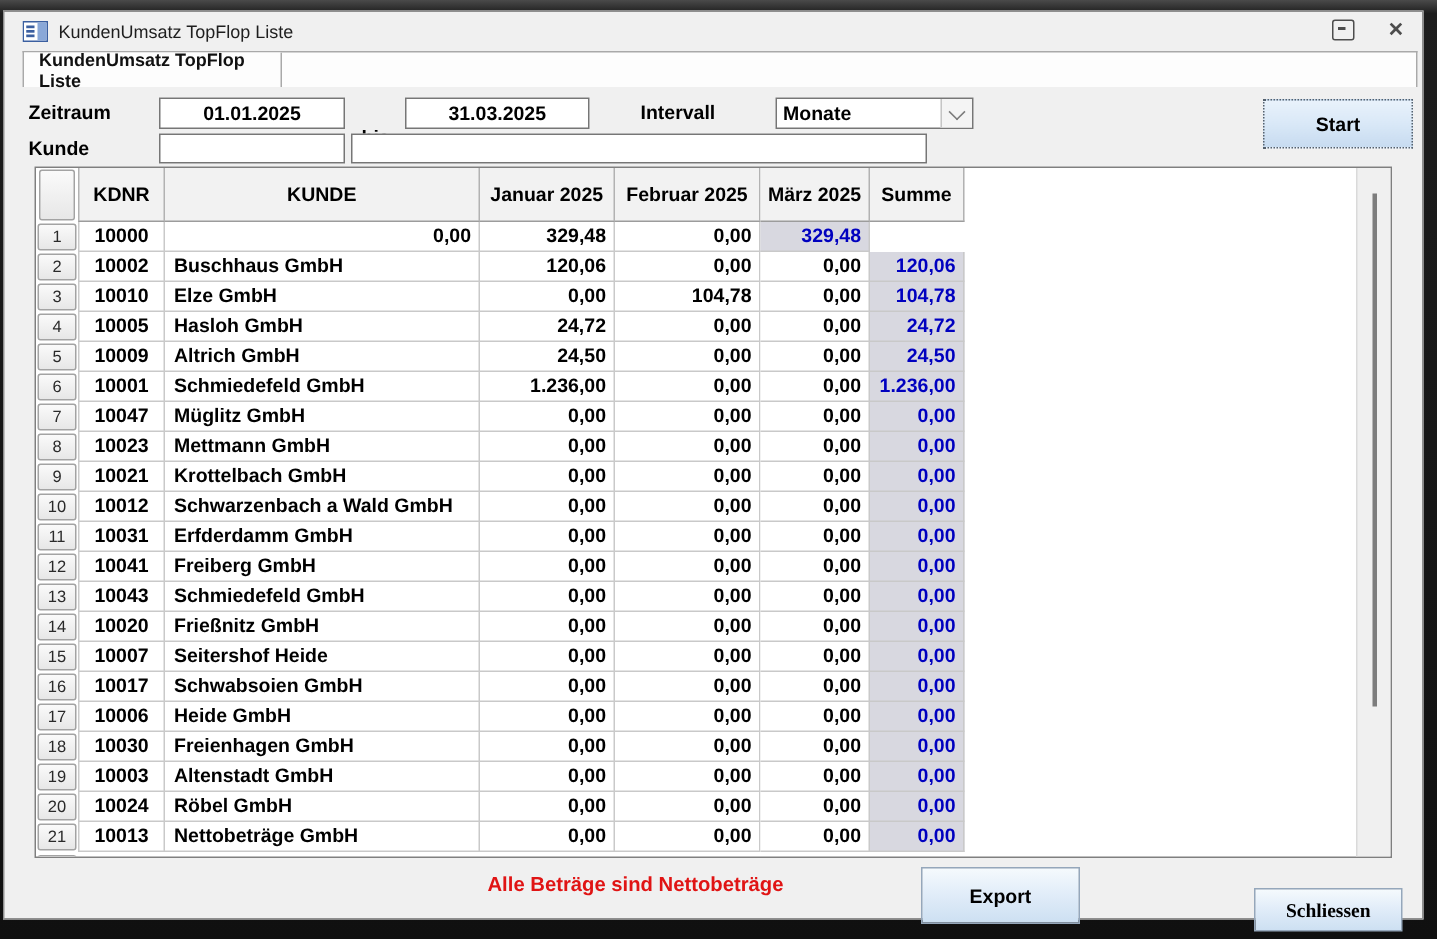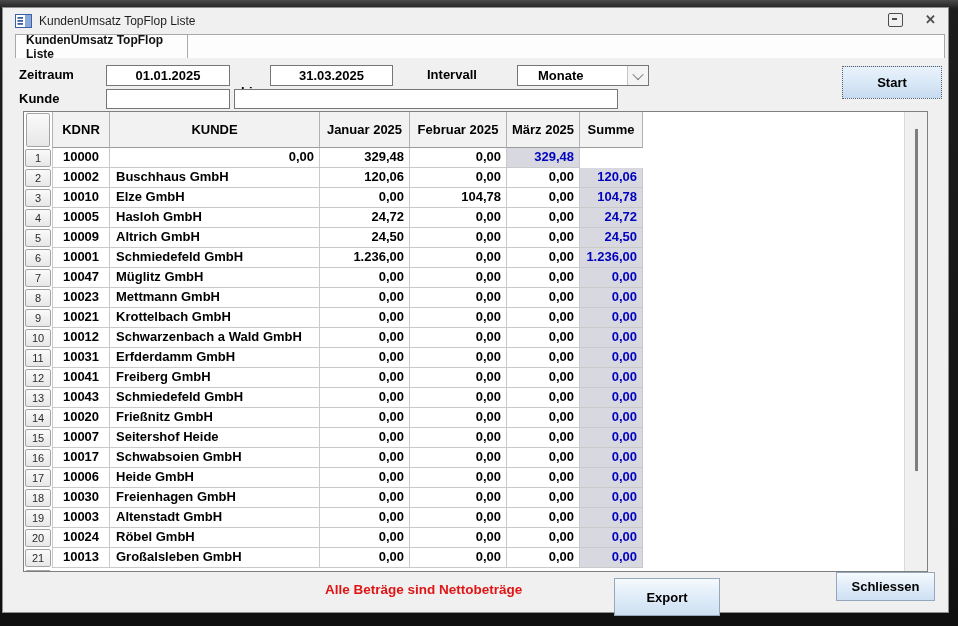--- a/index.html
+++ b/index.html
@@ -34,21 +34,21 @@
   .flabel{position:absolute;font-size:13px;font-weight:bold;color:#000;height:20px;line-height:20px;}
   .tbox{
     position:absolute;height:21px;background:#fff;border:1px solid #767676;box-sizing:border-box;
     font-family:"Liberation Sans",sans-serif;font-size:13px;font-weight:bold;color:#000;padding:0;
   }
   .tbox.center{text-align:center;}
   .combo{
     position:absolute;left:514px;top:57px;width:132px;height:21px;background:#fff;
     border:1px solid #767676;box-sizing:border-box;display:flex;align-items:center;cursor:default;
   }
-  .combo .val{flex:1;font-size:13px;font-weight:bold;padding-left:20px;}
+  .combo .val{flex:1;font-size:13px;font-weight:bold;padding-left:4px;}
   .combo .dd{
     width:20px;height:100%;background:#f4f4f4;border-left:1px solid #c5c5c5;
     display:flex;align-items:center;justify-content:center;
   }
   .chev{width:7px;height:7px;border-right:1.5px solid #7a7a7a;border-bottom:1.5px solid #7a7a7a;transform:rotate(45deg) translate(-1px,-1px);}
   .btn-start{
     position:absolute;left:839px;top:58px;width:100px;height:33px;
     background:linear-gradient(#e9f2fb 0%,#d9e8f7 50%,#c7dbf0 100%);
     border:1px dotted #55606c;font-family:"Liberation Sans",sans-serif;
     font-size:13px;font-weight:bold;color:#000;cursor:default;
@@ -93,21 +93,21 @@
   }
   .vthumb{position:absolute;left:10px;top:17px;width:3px;height:342px;background:#7d7d7d;}
   
   .note{position:absolute;left:322px;top:574px;font-size:13.5px;font-weight:bold;color:#e01414;}
   .btn-flat{
     position:absolute;background:linear-gradient(#f5fafd 0%,#e2edf9 45%,#cde0f2 100%);
     border:1px solid #95a7bb;font-family:"Liberation Sans",sans-serif;
     font-size:13px;font-weight:bold;color:#000;cursor:default;
   }
   .btn-export{left:611px;top:570px;width:106px;height:38px;}
-  .btn-schliessen{left:833px;top:564px;width:99px;height:29px;}
+  .btn-schliessen{left:833px;top:584px;width:99px;height:29px;font-family:Liberation Serif, serif;}
 </style>
 </head>
 <body>
 
 <div class="screen">
   <div class="window">
 
     <div class="titlebar">
       <span class="app-icon">
         <svg width="17" height="14" viewBox="0 0 17 14">
@@ -378,21 +378,21 @@
             <div class="cell c3 num">0,00</div>
             <div class="cell c4 num">0,00</div>
             <div class="cell c5 num">0,00</div>
             <div class="cell c6">0,00</div>
           </div>
           <div class="trow">
             <div class="cell c0" style="background: transparent; border: none;">
               <div class="sel row-sel">21</div>
             </div>
             <div class="cell c1">10013</div>
-            <div class="cell c2">Großalsleben GmbH</div>
+            <div class="cell c2">Nettobeträge GmbH</div>
             <div class="cell c3 num">0,00</div>
             <div class="cell c4 num">0,00</div>
             <div class="cell c5 num">0,00</div>
             <div class="cell c6">0,00</div>
           </div>
         </div>
       <div class="stub-sel"></div>
       <div class="vscroll">
         <div class="vthumb"></div>
       </div>

